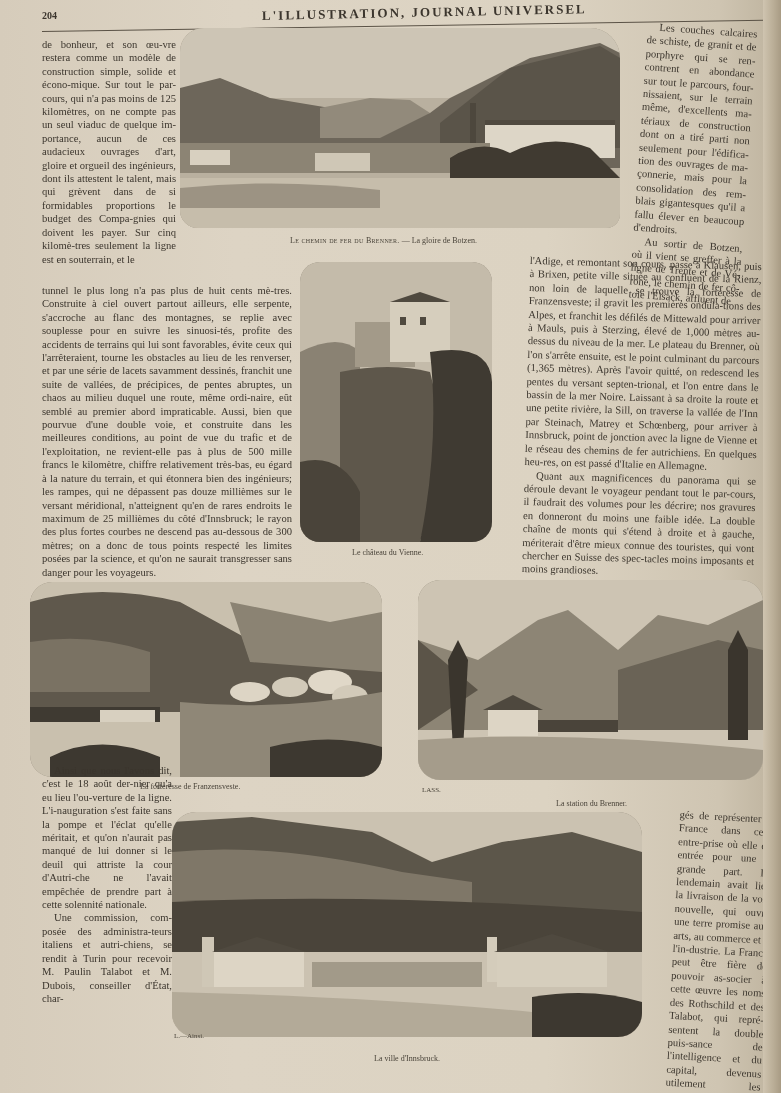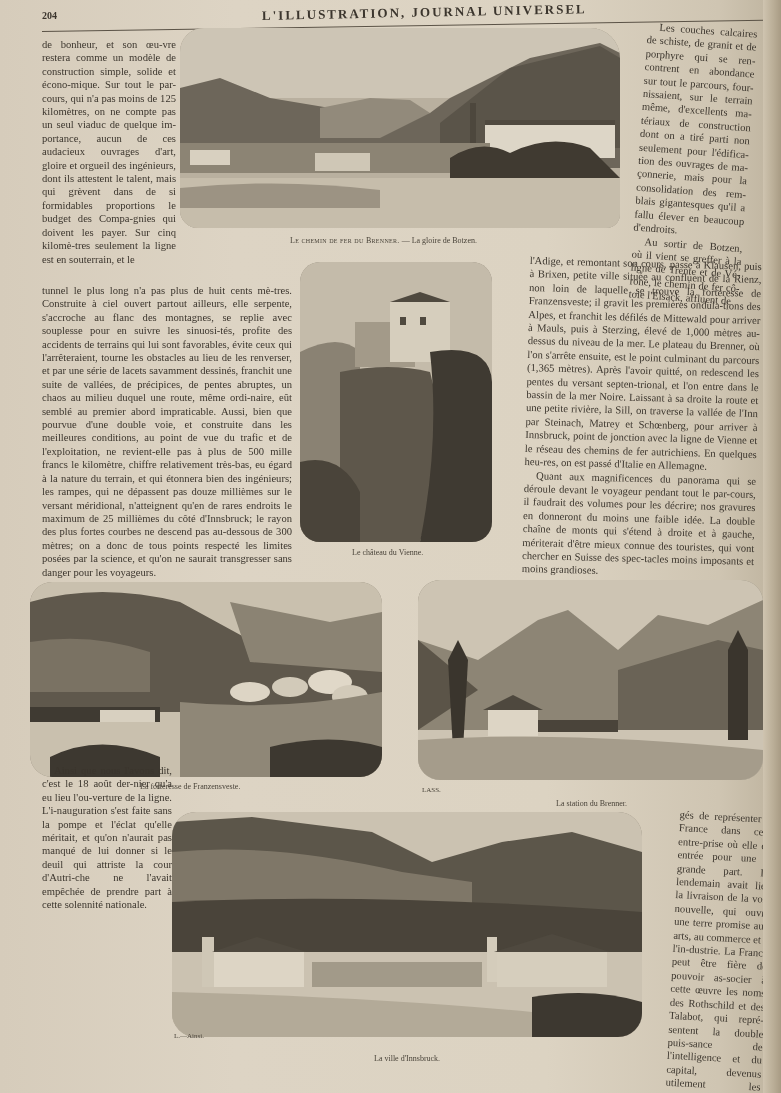--- a/index.html
+++ b/index.html
@@ -150,20 +150,21 @@
       <path d="M0,160 Q150,150 345,170 L345,200 L0,200 Z" fill="#a59c8b"></path>
     </svg>
   </div>
   <div class="signature" style="left:422px; top:766px;margin-top:20px;">LASS.</div>
   <div class="caption" style="left:556px; top:787px;margin-top:12px;">
     <span>La station du Brenner.</span>
   </div>
 
   <div class="col" style="left:42px; top:764px; width:130px;">
     <p class="indent">Ainsi que nous l'avons dit, c'est le 18 août der-nier qu'a eu lieu l'ou-verture de la ligne. L'i-nauguration s'est faite sans la pompe et l'éclat qu'elle méritait, et qu'on n'aurait pas manqué de lui donner si le deuil qui attriste la cour d'Autri-che ne l'avait empêchée de prendre part à cette solennité nationale.</p>
+    <p class="indent">Une commission, com-posée des administra-teurs italiens et autri-chiens, se rendit à Turin pour recevoir M. Paulin Talabot et M. Dubois, conseiller d'État, char-</p>
   </div>
 
   <div class="engraving" style="left:172px; top:812px; width:470px; height:225px; border-radius:24px;">
     <svg viewBox="0 0 470 225" preserveAspectRatio="none">
       <rect width="470" height="225" fill="#cbc2b1"></rect>
       <path d="M0,10 L80,5 L200,20 L260,50 L330,30 L400,20 L470,40 L470,120 L0,120 Z" fill="#5c564a"></path>
       <path d="M0,40 Q100,30 230,60 L300,70 L300,130 L0,130 Z" fill="#7f7768"></path>
       <path d="M0,90 Q200,80 470,100 L470,140 L0,140 Z" fill="#4a443a"></path>
       <rect x="30" y="125" width="12" height="50" fill="#cfc7b6"></rect>
       <rect x="42" y="140" width="90" height="35" fill="#ddd5c5"></rect>

